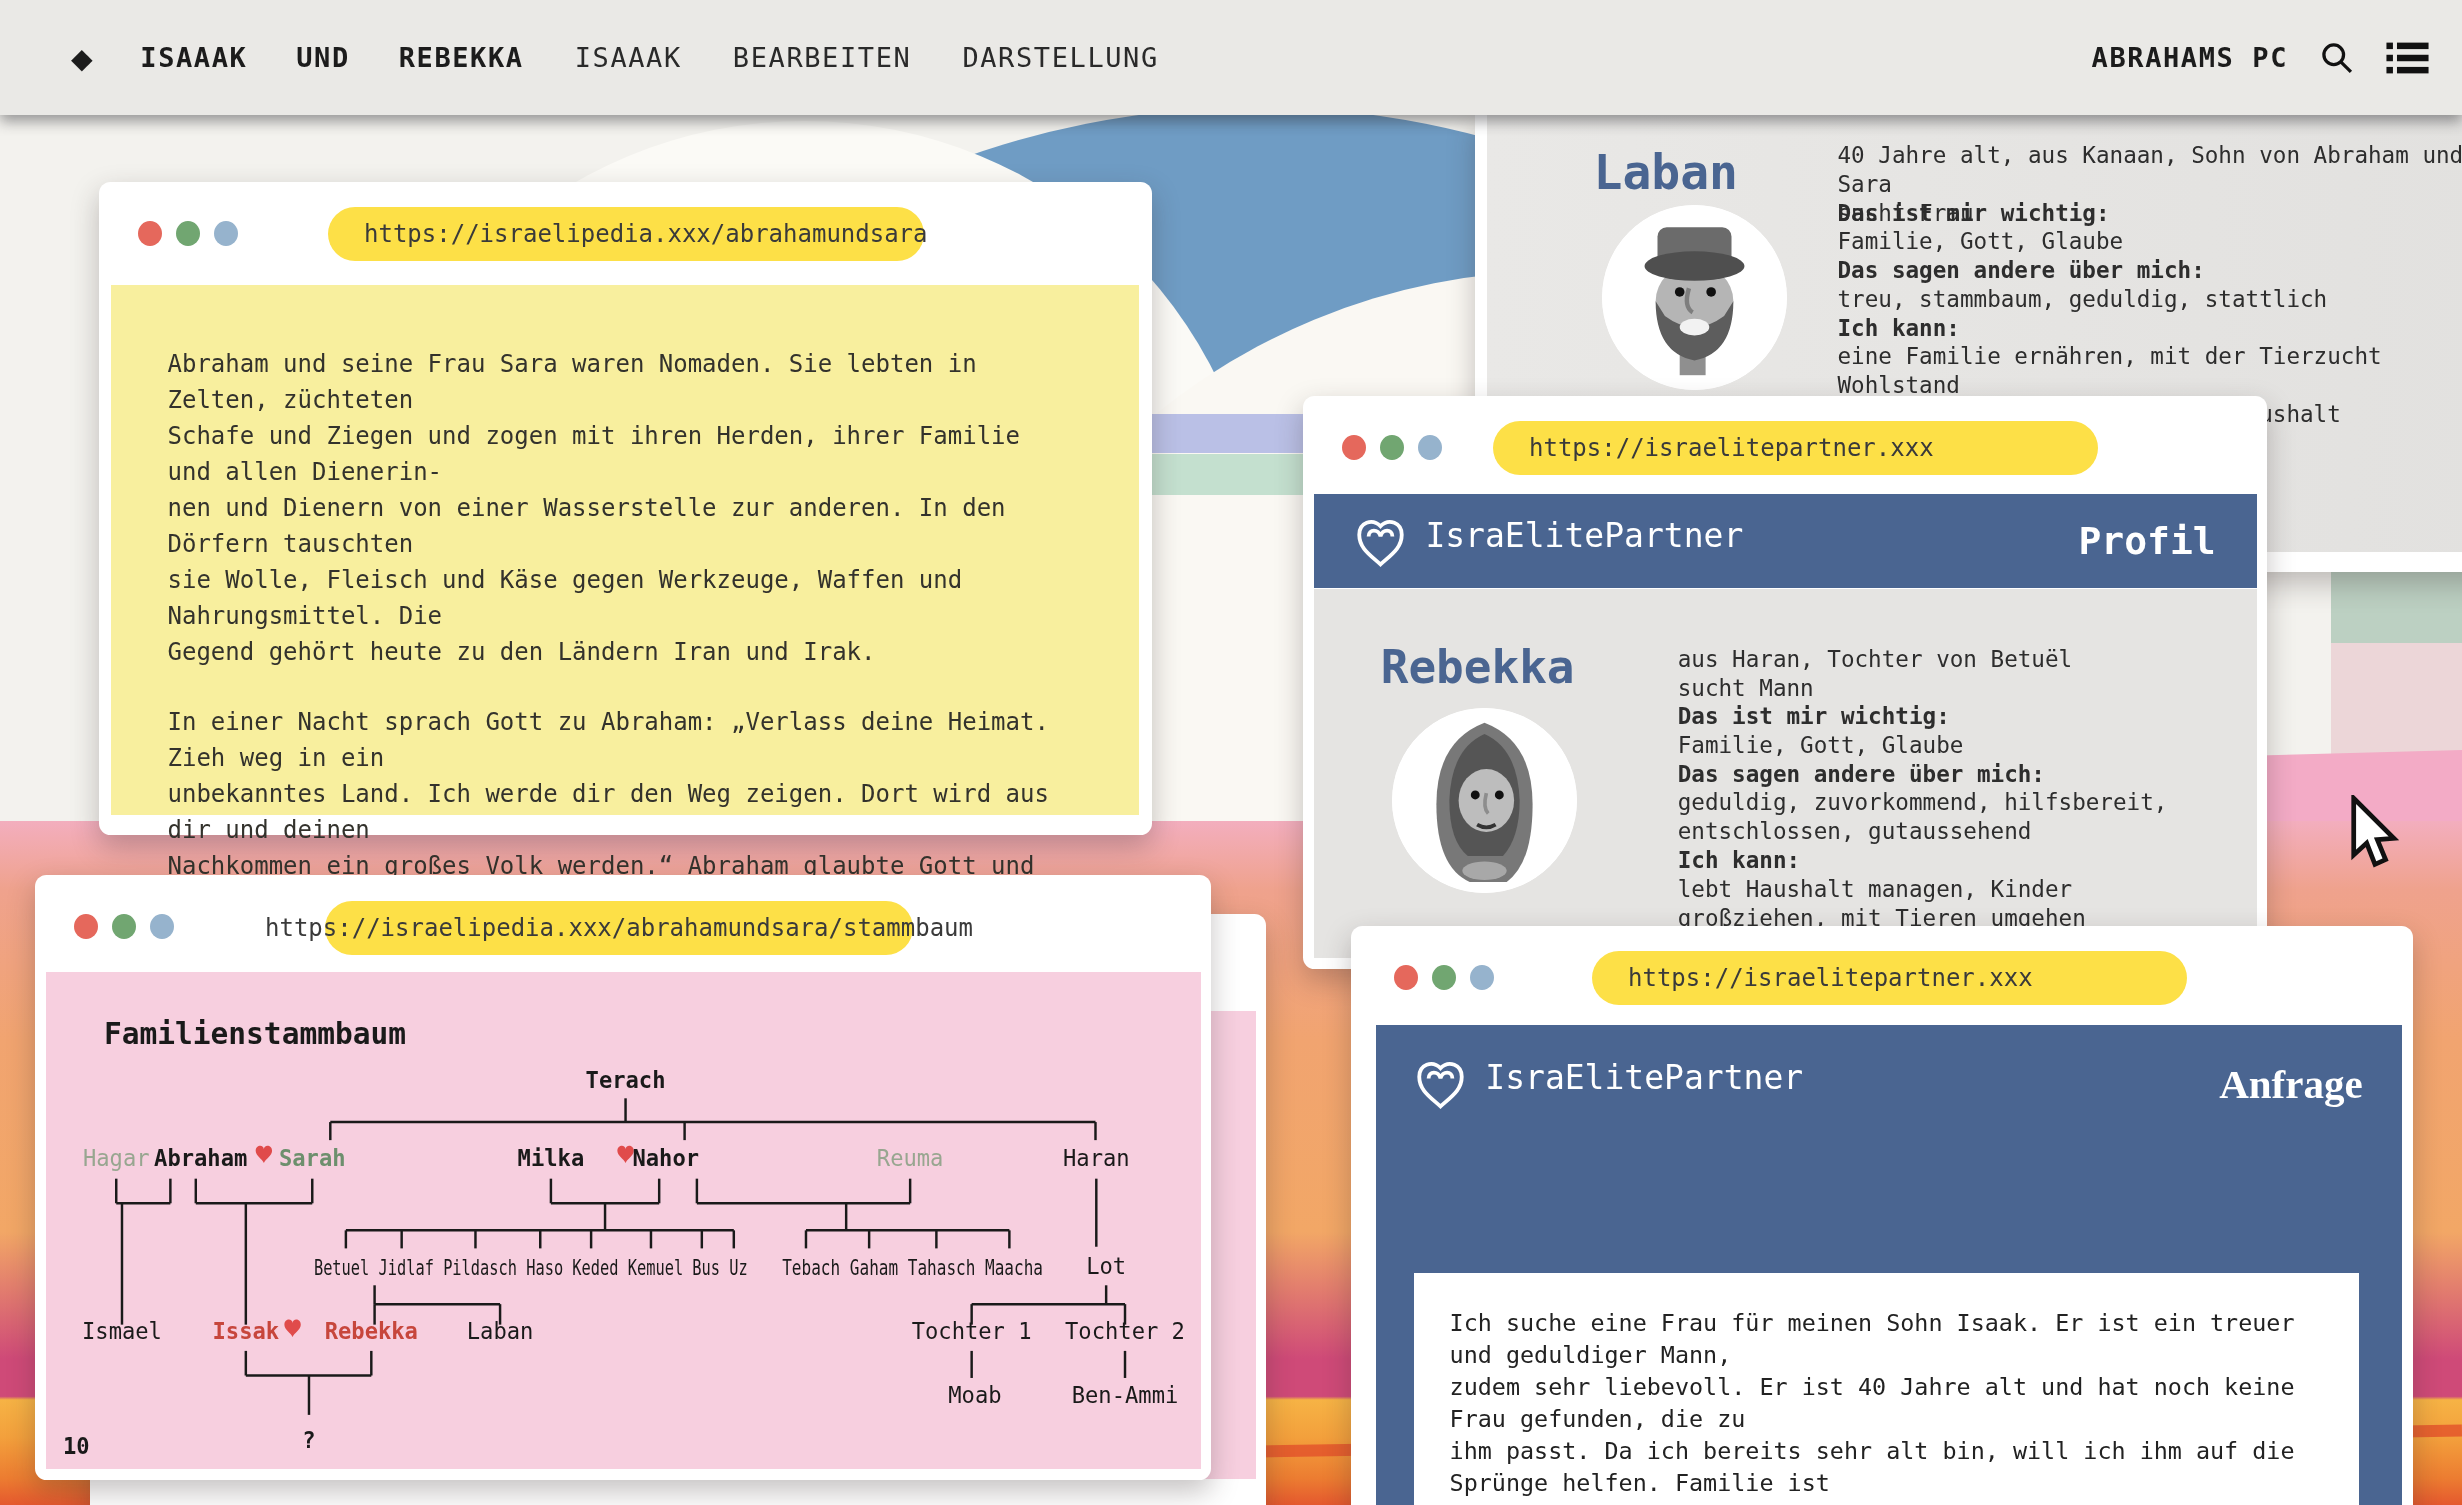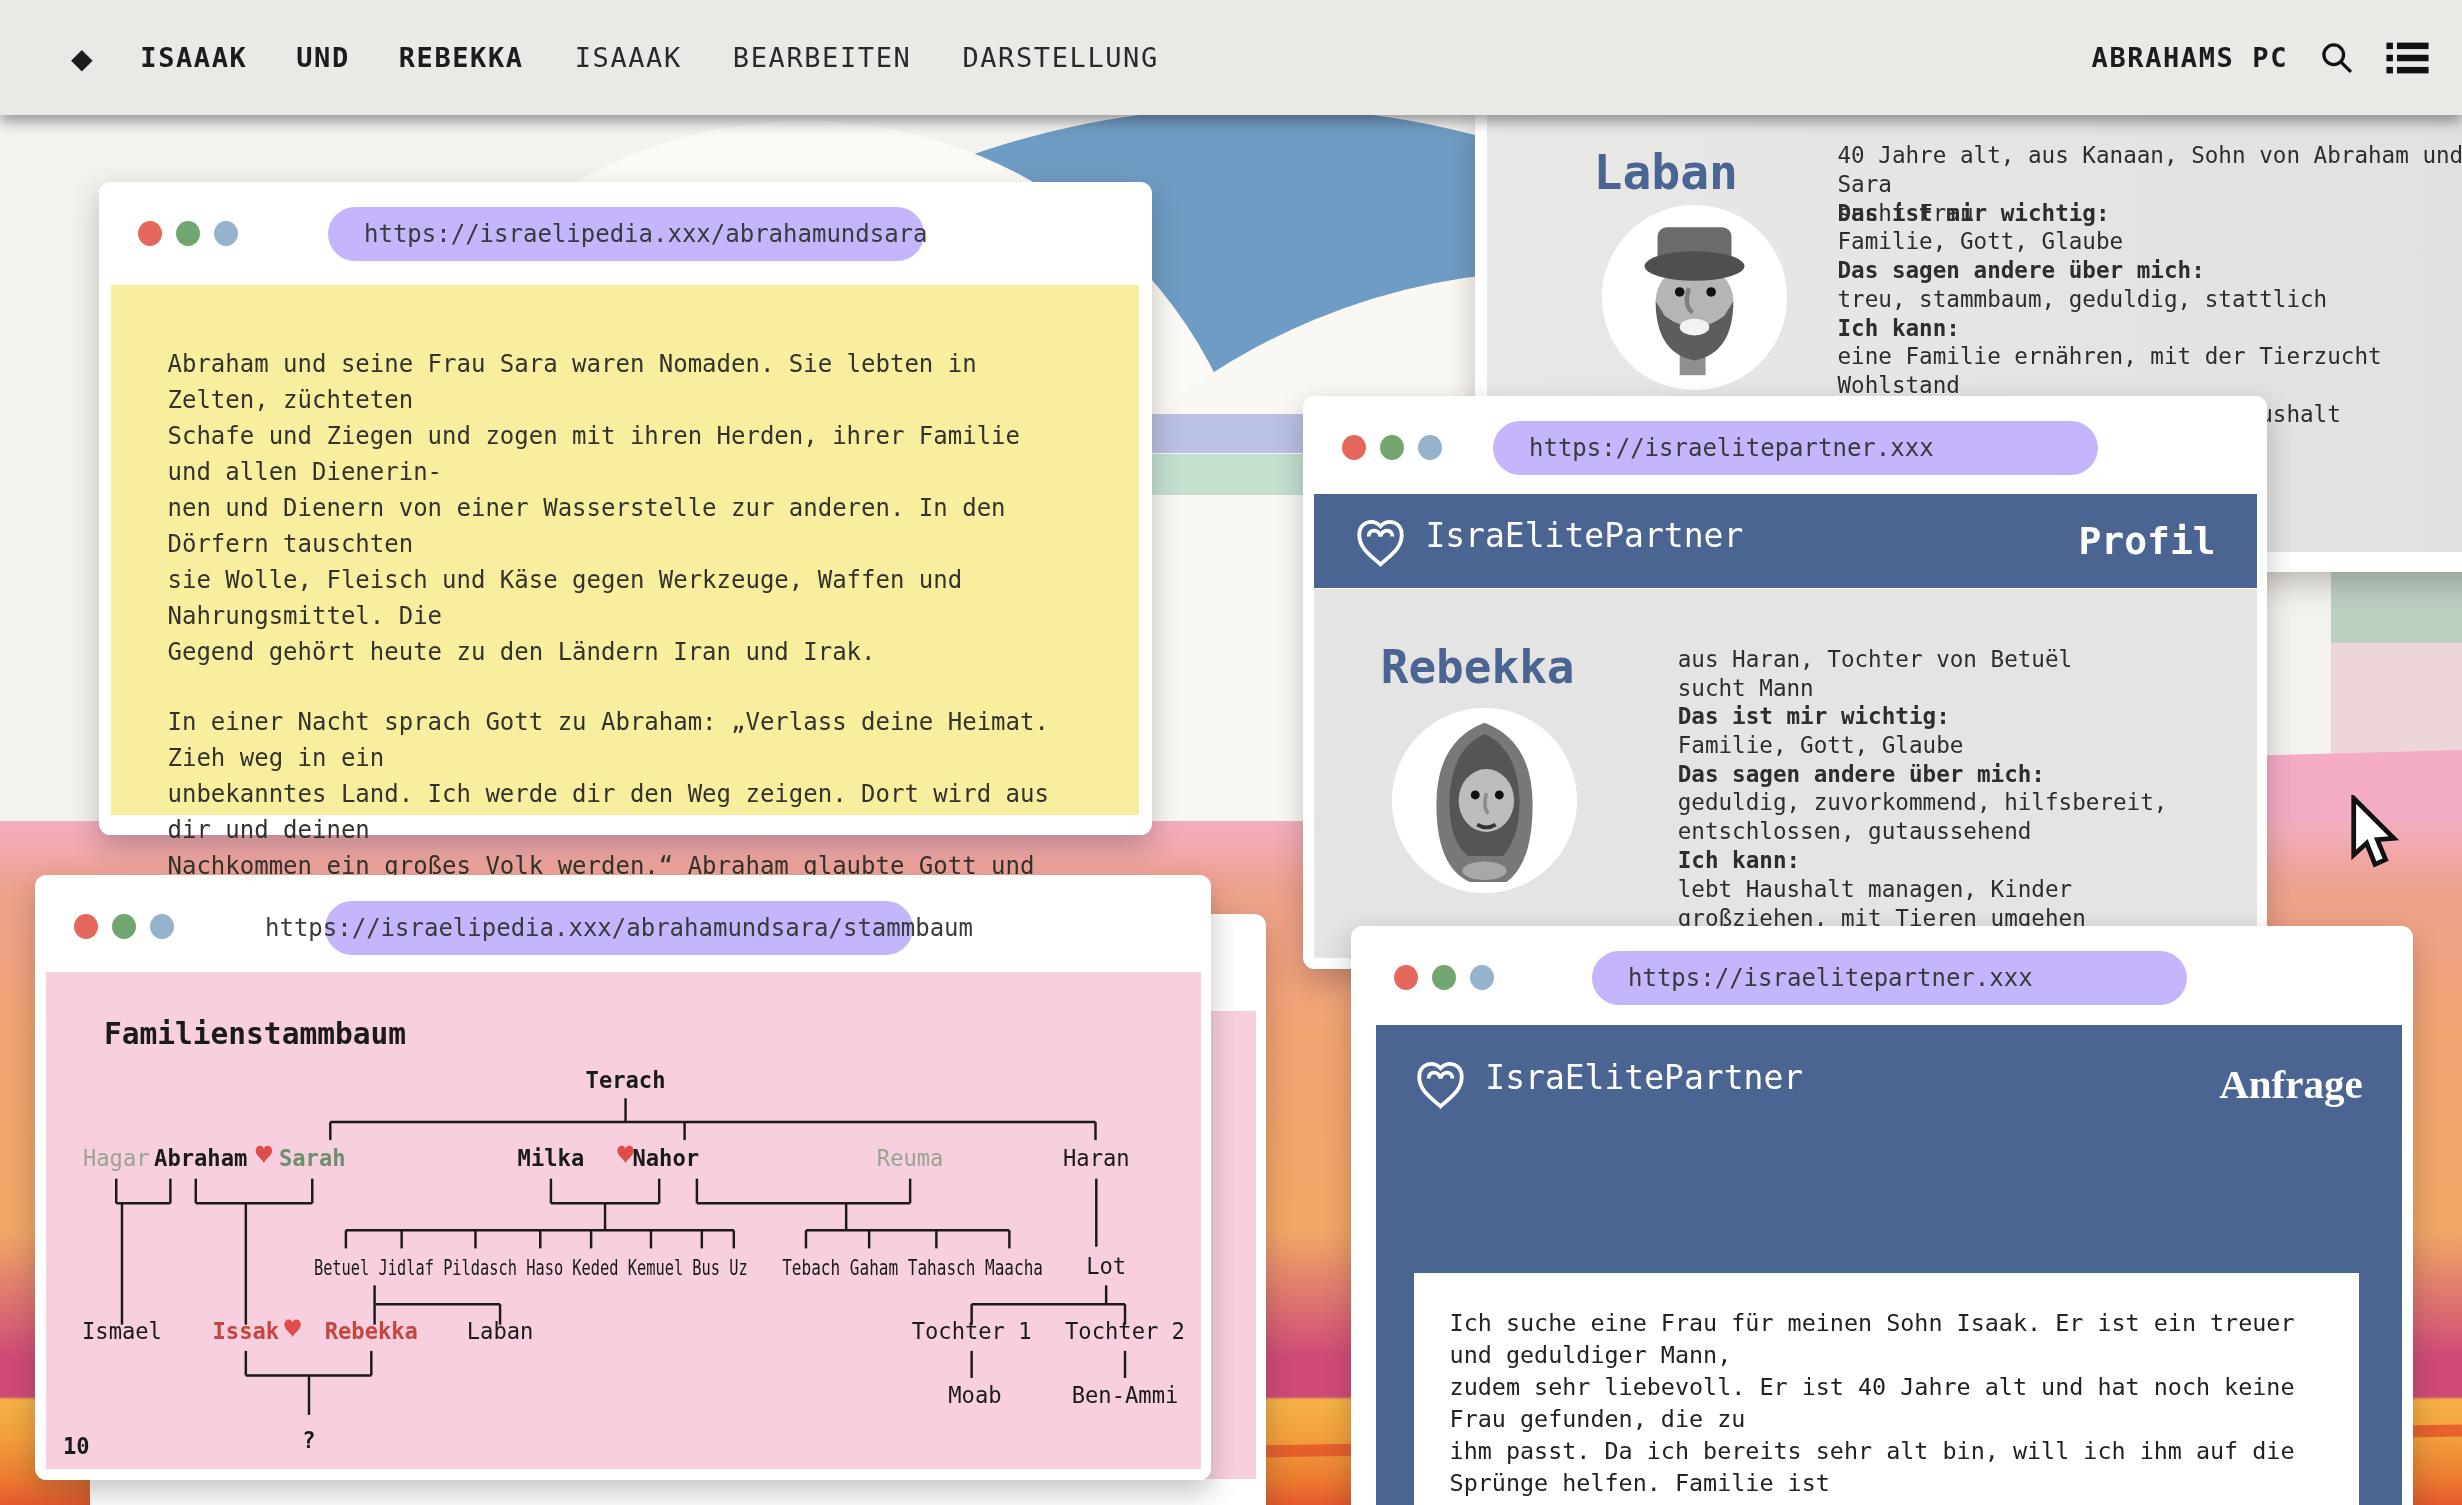--- a/index.html
+++ b/index.html
@@ -42,21 +42,21 @@
   .menubar .right{margin-left:auto;display:flex;align-items:center;gap:31px;margin-right:33px;}
   .menubar .sys{font-weight:bold;}
 
   
   .win{position:absolute;background:#fff;border-radius:11.5px;
        box-shadow:0 11.5px 28px rgba(50,40,40,.28);}
   .titlebar{position:absolute;left:0;top:0;right:0;height:103px;}
   .dots{position:absolute;left:39px;top:39px;display:flex;gap:14px;}
   .dot{width:24px;height:25.4px;border-radius:50%;}
   .dot.r{background:#e5685c}.dot.g{background:#71a671}.dot.b{background:#96b3cd}
-  .urlpill{position:absolute;height:54px;background:#c4b5fd;border-radius:28px;
+  .urlpill{position:absolute;height:54px;background:#fde047;border-radius:28px;
     display:flex;align-items:center;padding:13px 36px;font-size:24px;color:#3a3a3a;}
 
   
   .win-article{left:99px;top:182px;width:1053px;height:653px;z-index:20;}
   .win-article .urlpill{left:229px;top:24.6px;width:596px;}
   .article-body{position:absolute;left:11.5px;top:103px;width:1028px;height:530px;
     background:#f8ef9e;padding:61px 57px;font-size:24px;line-height:36px;color:#33322c;}
   .article-body p{margin:0 12px 34px 0;}
 
   

